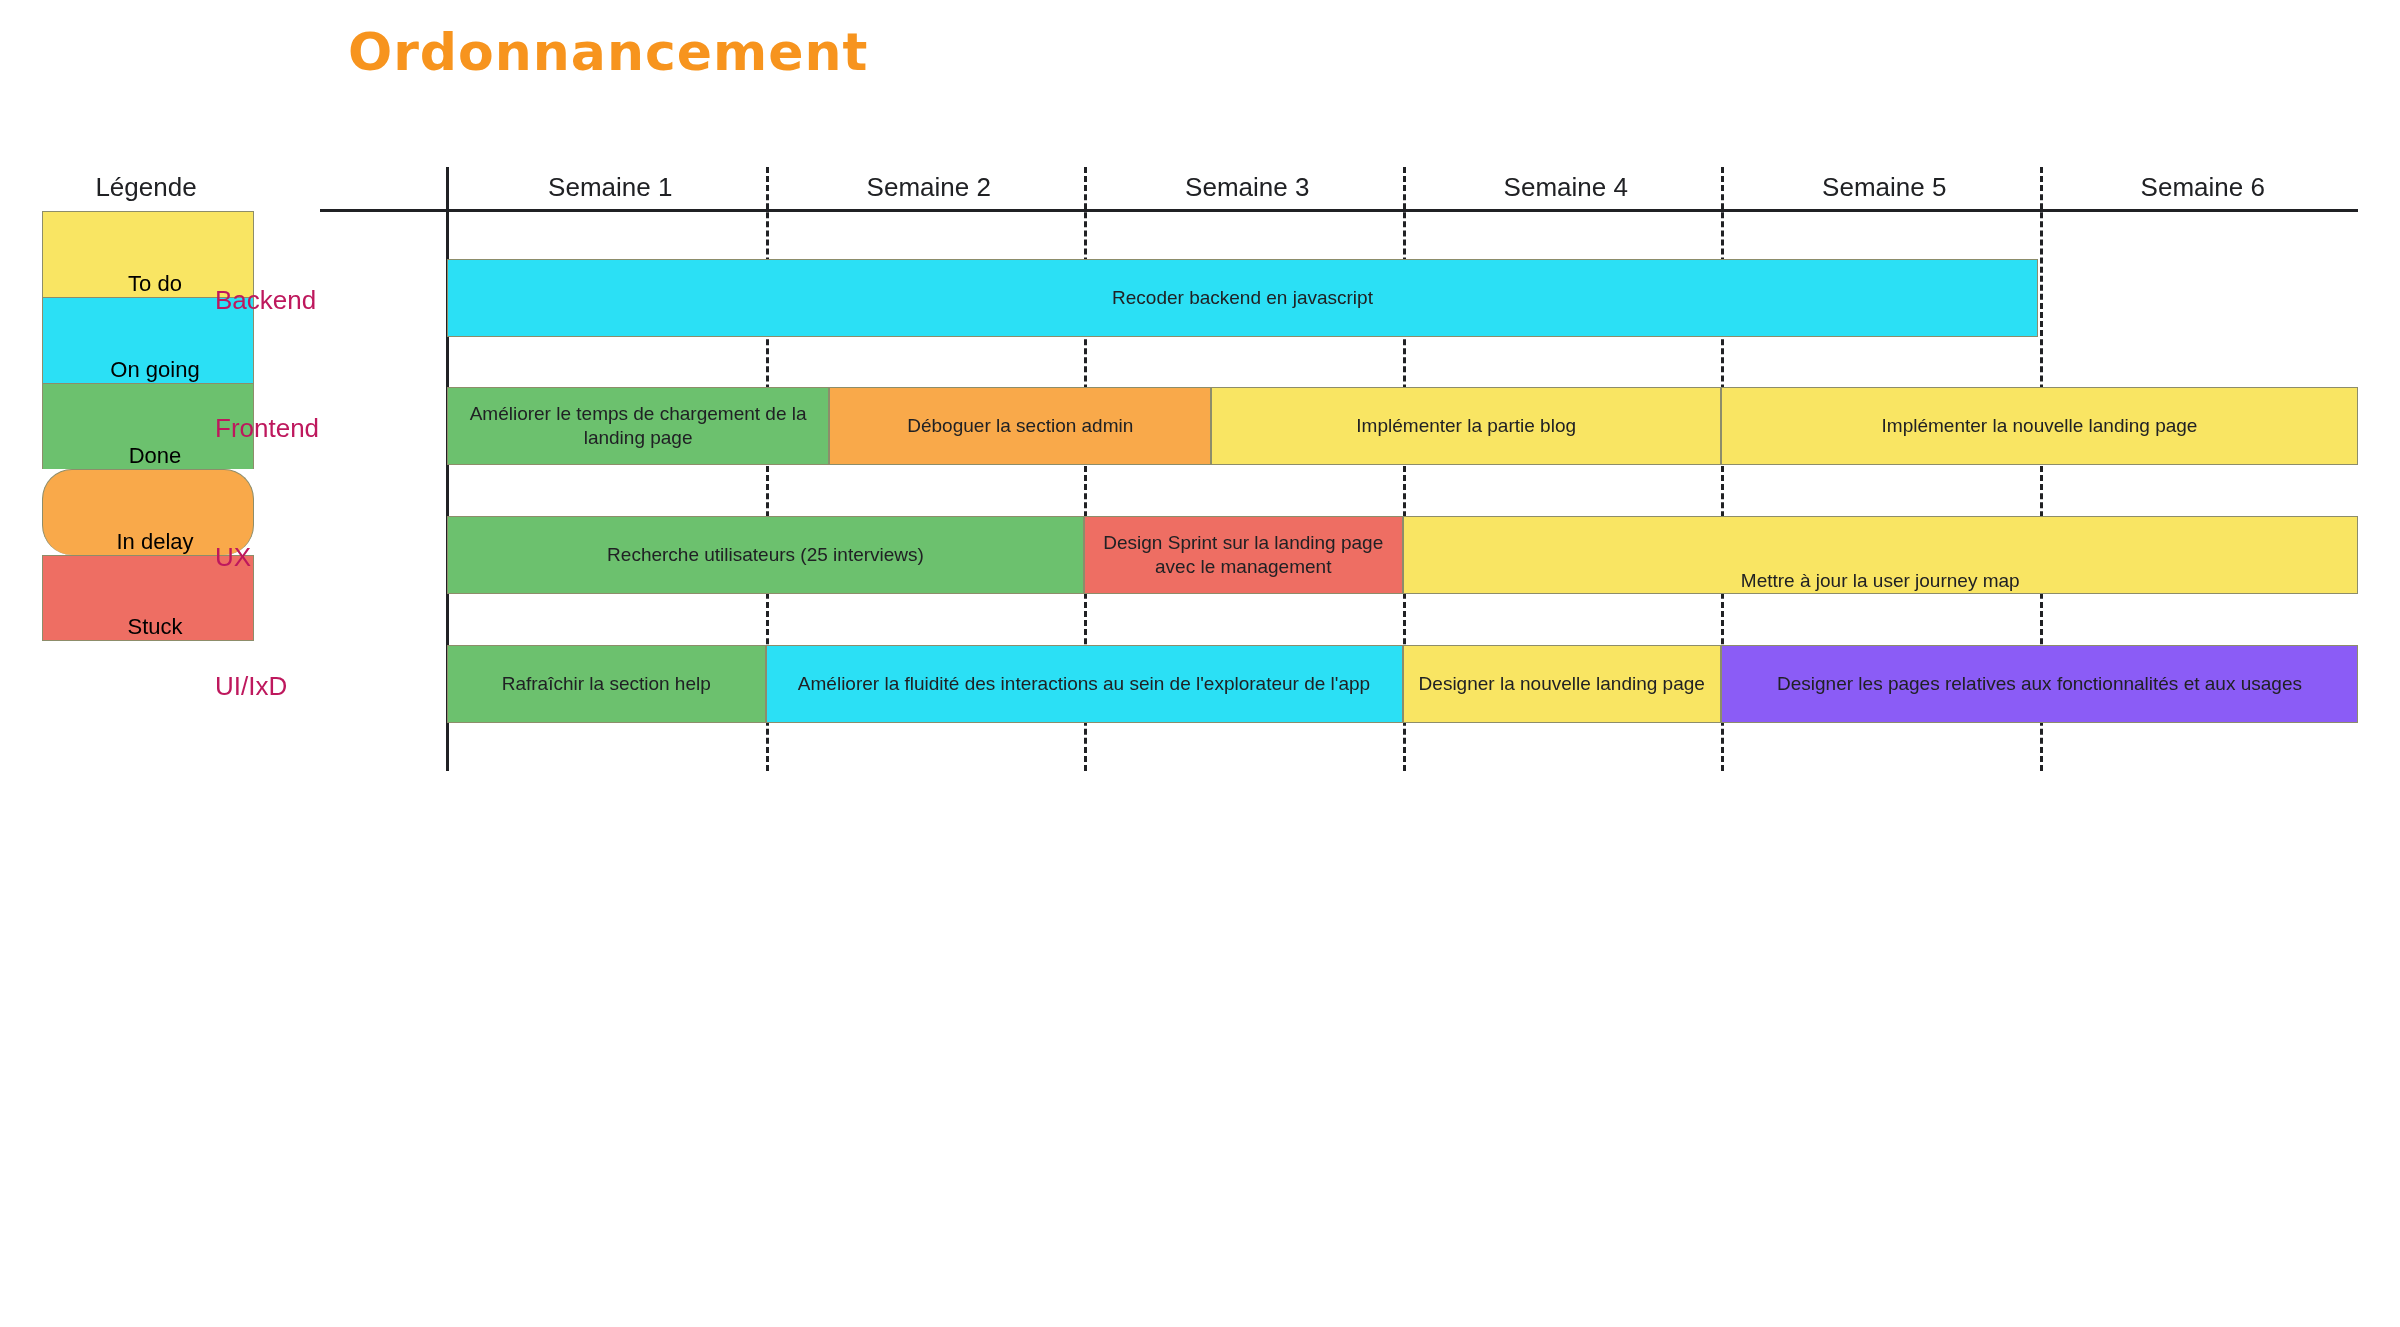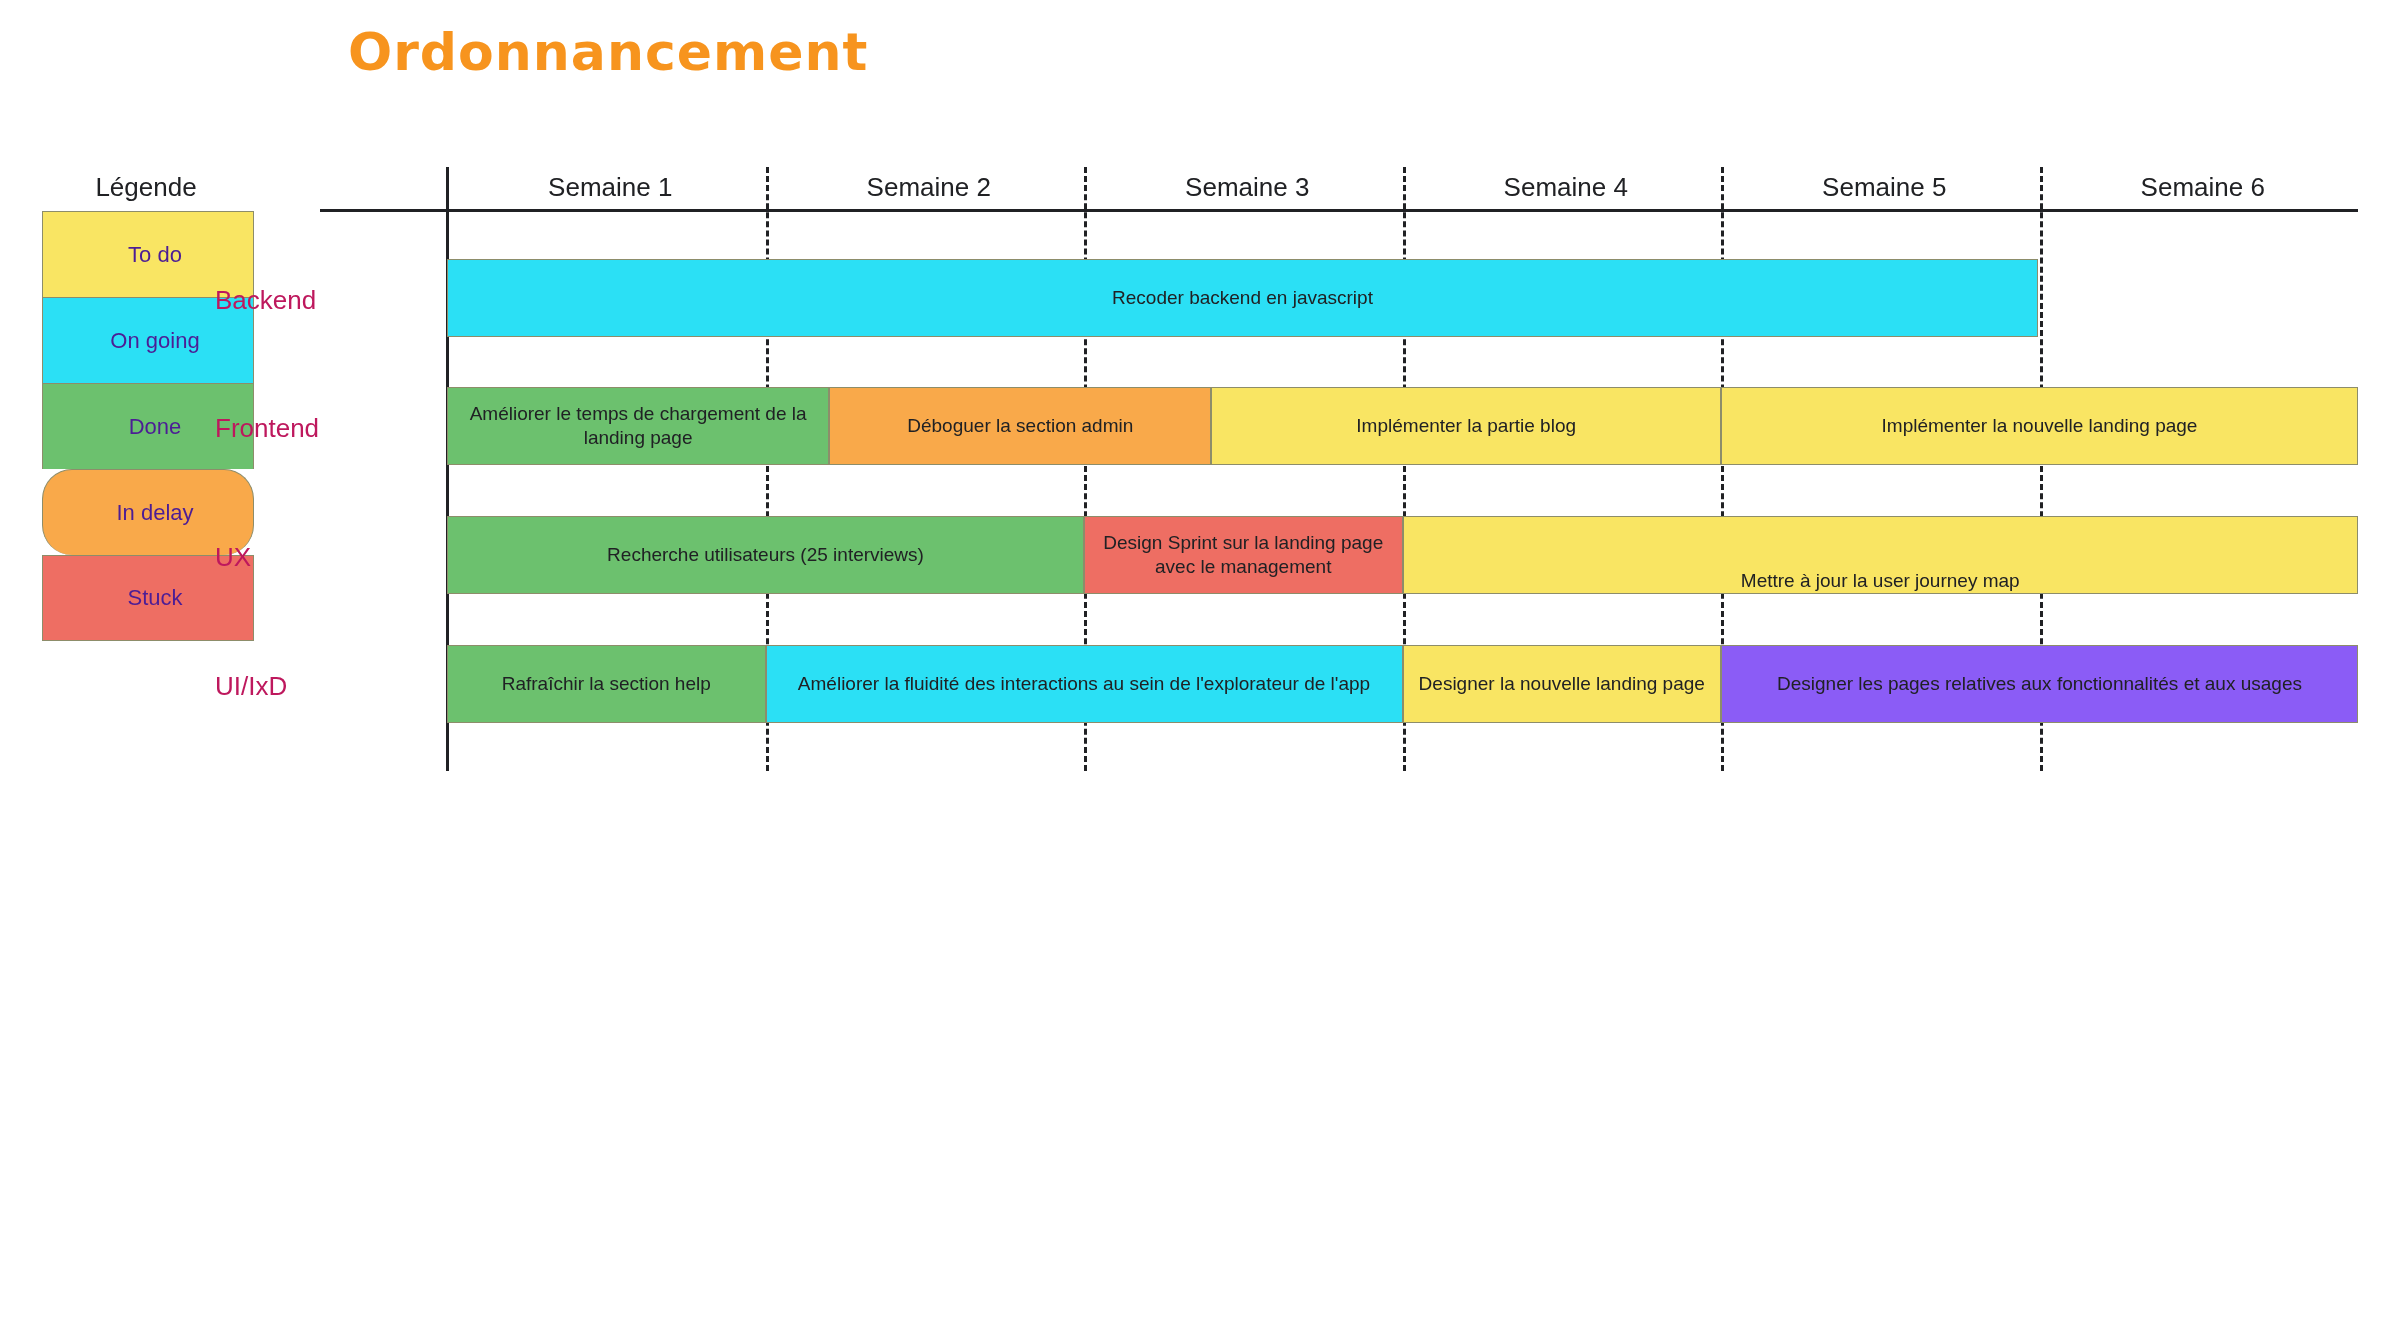--- a/index.html
+++ b/index.html
@@ -36,23 +36,23 @@
   }
   #legend-box {
     position: absolute;
     left: 42px; top: 211px;
     width: 212px;
   }
   .legend-item {
     height: 86px;
     border: 1px solid #8d8d6a;
     border-bottom: none;
-    display: flex; align-items: center; justify-content: center;
+    display: flex; align-items: flex-end; justify-content: center;
     font-size: 22px;
-    color: #4c1d95;
+    color: #000000;
     padding-left: 14px;
   }
   .legend-item:last-child { border-bottom: 1px solid #8d8d6a; }
 
   
   #chart { position: absolute; left: 0; top: 0; width: 2400px; height: 1327px; }
 
   
   #axis-line {
     position: absolute;

